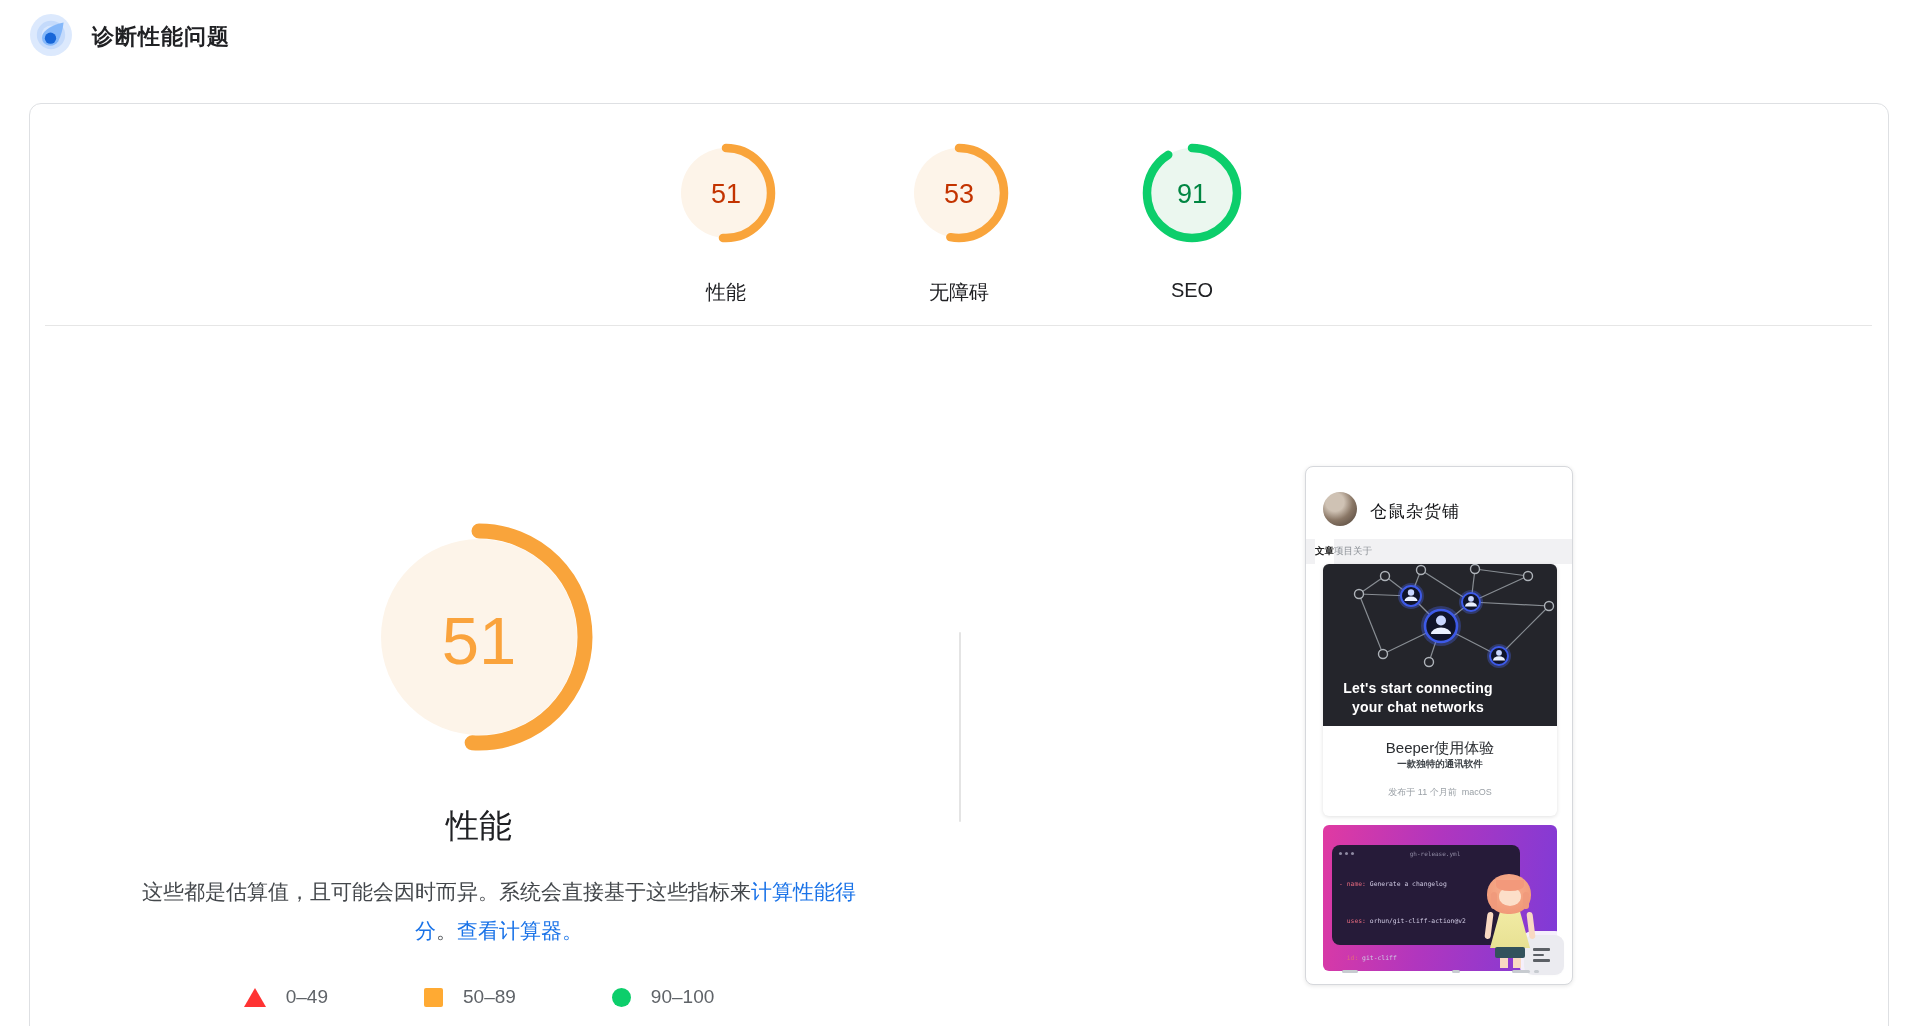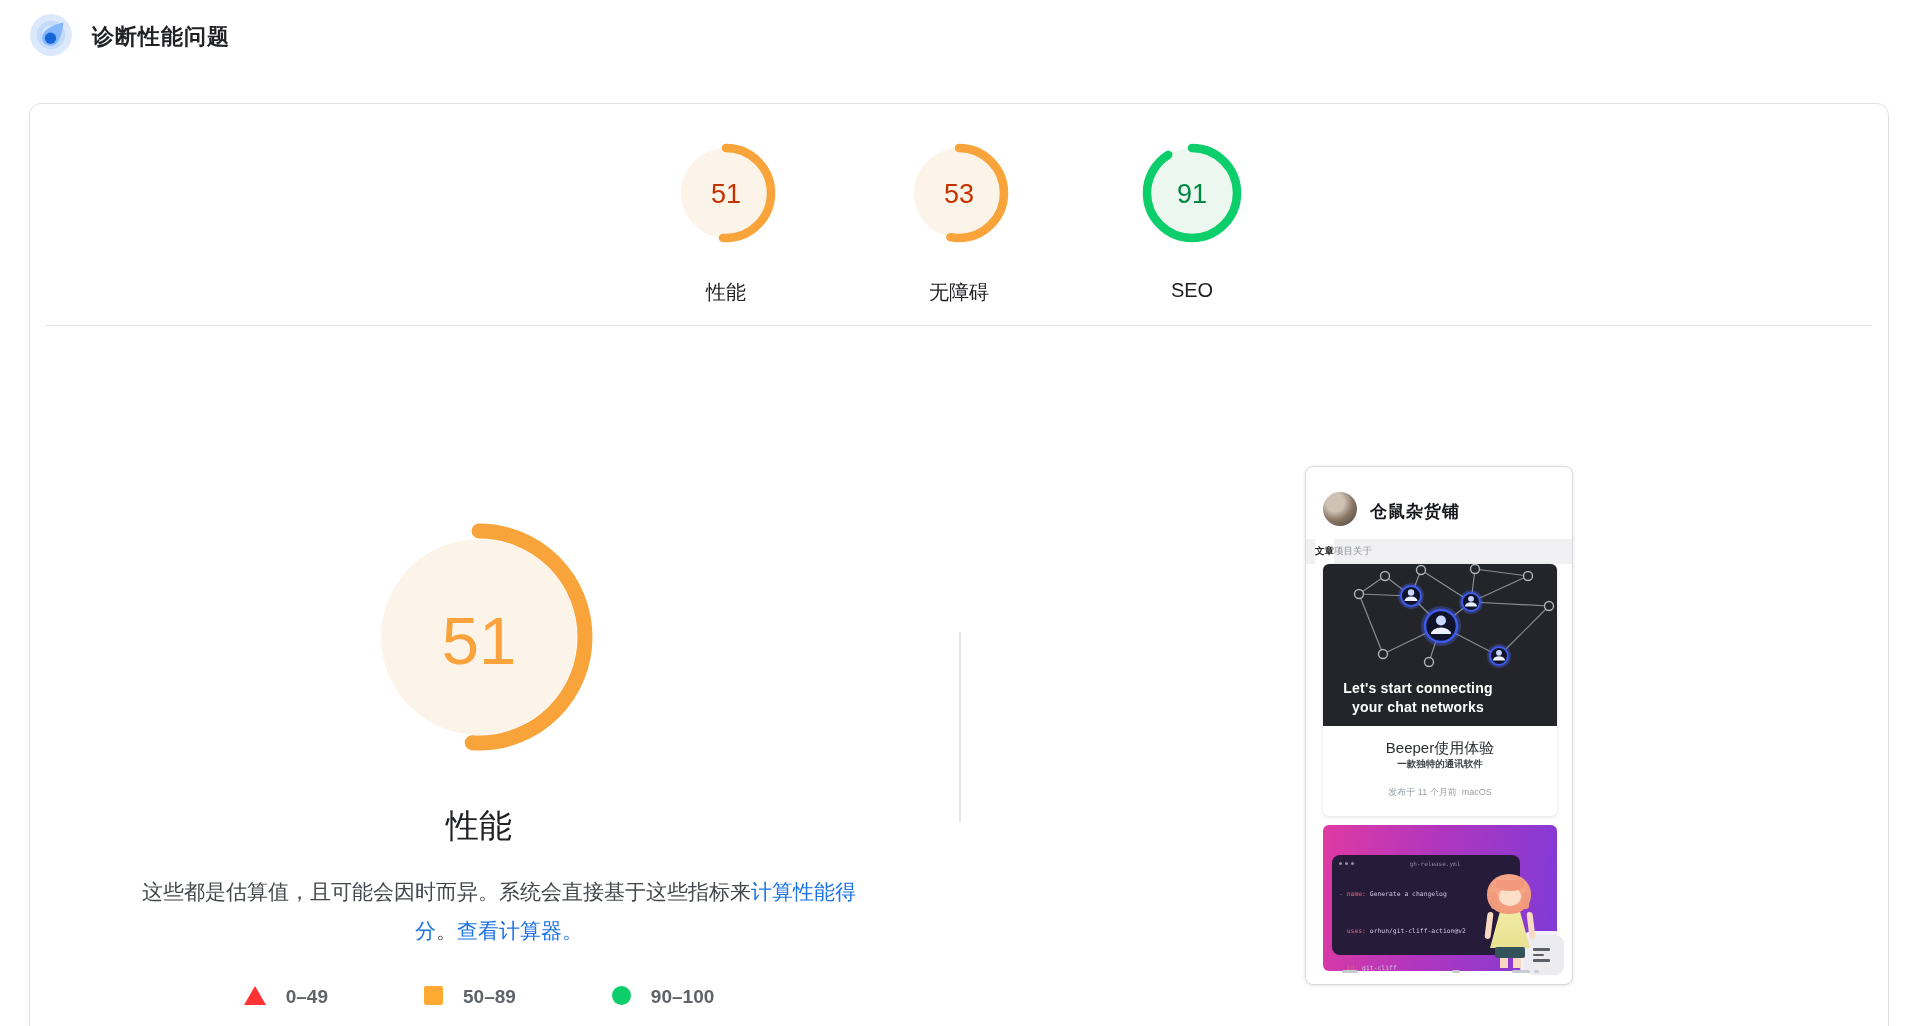--- a/index.html
+++ b/index.html
@@ -31,50 +31,50 @@
   .bg-arc { fill:none; stroke-width:15; stroke-linecap:round; }
   .bg-num { font-size:67px; text-anchor:middle; dominant-baseline:central; }
   .perf-title { position:absolute; left:99px; top:700px; width:700px; text-align:center;
     font-size:33px; color:#202124; }
   .perf-desc { position:absolute; left:89px; top:768px; width:720px; text-align:center;
     font-size:21px; line-height:39px; color:#43474b;margin-left:20px; }
   .perf-desc a { color:#1a73e8; text-decoration:none; cursor:pointer; }
 
   .legend-row { position:absolute; left:99px; top:882px; width:700px; display:flex;
     justify-content:center; align-items:center; gap:96px; font-size:19px; color:#5f6368; }
-  .legend-item { display:flex; align-items:flex-start; gap:20px;font-weight:bold; }
+  .legend-item { display:flex; align-items:center; gap:20px; }
   .lg-triangle { width:0; height:0; border-left:11px solid transparent; border-right:11px solid transparent; border-bottom:19px solid #f33; }
   .lg-square { width:19px; height:19px; border-radius:2px; background:#ffaa33; }
   .lg-circle { width:19px; height:19px; border-radius:50%; background:#0cce6b; }
 
   .v-divider { position:absolute; left:929px; top:528px; width:2px; height:190px; background:#e4e4e4; border-radius:1px; }
 
   
   .thumb { position:absolute; left:1275px; top:362px; width:268px; height:519px; background:#fff;
     border:1px solid #d6d8dc; border-radius:8px; box-shadow:0 1px 4px rgba(0,0,0,.10); overflow:hidden; }
   .t-avatar { position:absolute; left:17px; top:25px; width:34px; height:34px; border-radius:50%;
     background:radial-gradient(circle at 35% 30%, #cfc2b4 0 28%, #8a7766 55%, #4a3e35 100%); }
-  .t-site-title { position:absolute; left:64px; top:33px; font-size:17px; font-weight:700; color:#141518; letter-spacing:1px; }
+  .t-site-title { position:absolute; left:64px; top:33px; font-size:17px; font-weight:400; color:#141518; letter-spacing:1px; }
   .t-tabbar { position:absolute; left:0; right:0; top:72px; height:25px; background:#f1f1f3; display:flex; padding-left:9px; }
   .t-tab { font-size:9.5px; color:#8b9096; padding:0 0; display:flex; align-items:center; }
   .t-tab.active { background:#fff; color:#222; font-weight:700; }
 
   .t-card1 { position:absolute; left:17px; top:97px; width:234px; border-radius:6px; background:#fff;
     box-shadow:0 1px 4px rgba(0,0,0,.12); overflow:hidden;text-align:center; }
   .t-hero { position:relative; height:162px; background:#24252b; }
   .t-hero-text { position:absolute; left:20px; bottom:10px; width:150px; font-size:14px; font-weight:700;
     color:#fff; line-height:1.32; letter-spacing:.2px; }
   .t-info { padding:13px 20px 17px; }
   .t-article-title { font-size:15px; color:#2a2d31; }
   .t-article-sub { font-size:9.5px; font-weight:700; color:#3e4348; }
   .t-article-meta { margin-top:15px; font-size:9px; color:#9aa0a6; white-space:pre; }
 
   .t-card2 { position:absolute; left:17px; top:358px; width:234px; height:146px; border-radius:6px;
     background:linear-gradient(100deg,#e03aa2 0%,#b136be 45%,#7d3bd8 100%); overflow:hidden; }
-  .t-codewin { position:absolute; left:9px; top:30px; width:188px; height:100px; background:#261b39;
+  .t-codewin { position:absolute; left:9px; top:20px; width:188px; height:100px; background:#261b39;
     border-radius:8px; padding:4px 7px; }
   .cw-titlebar { display:flex; align-items:center; height:9px; }
   .cw-dot { width:3px; height:3px; border-radius:50%; background:#8f8aa3; margin-right:3px; }
   .cw-filename { flex:1; text-align:center; font-size:6px; color:#8f8aa3;
     font-family:"DejaVu Sans Mono",monospace; }
   .cw-code { margin-top:4px; font-family:"DejaVu Sans Mono",monospace; font-size:6.4px; line-height:9.2px; white-space:pre; }
   .cw-code .k { color:#e2697d; }
   .cw-code .v { color:#cfc9e2; }
 
   

